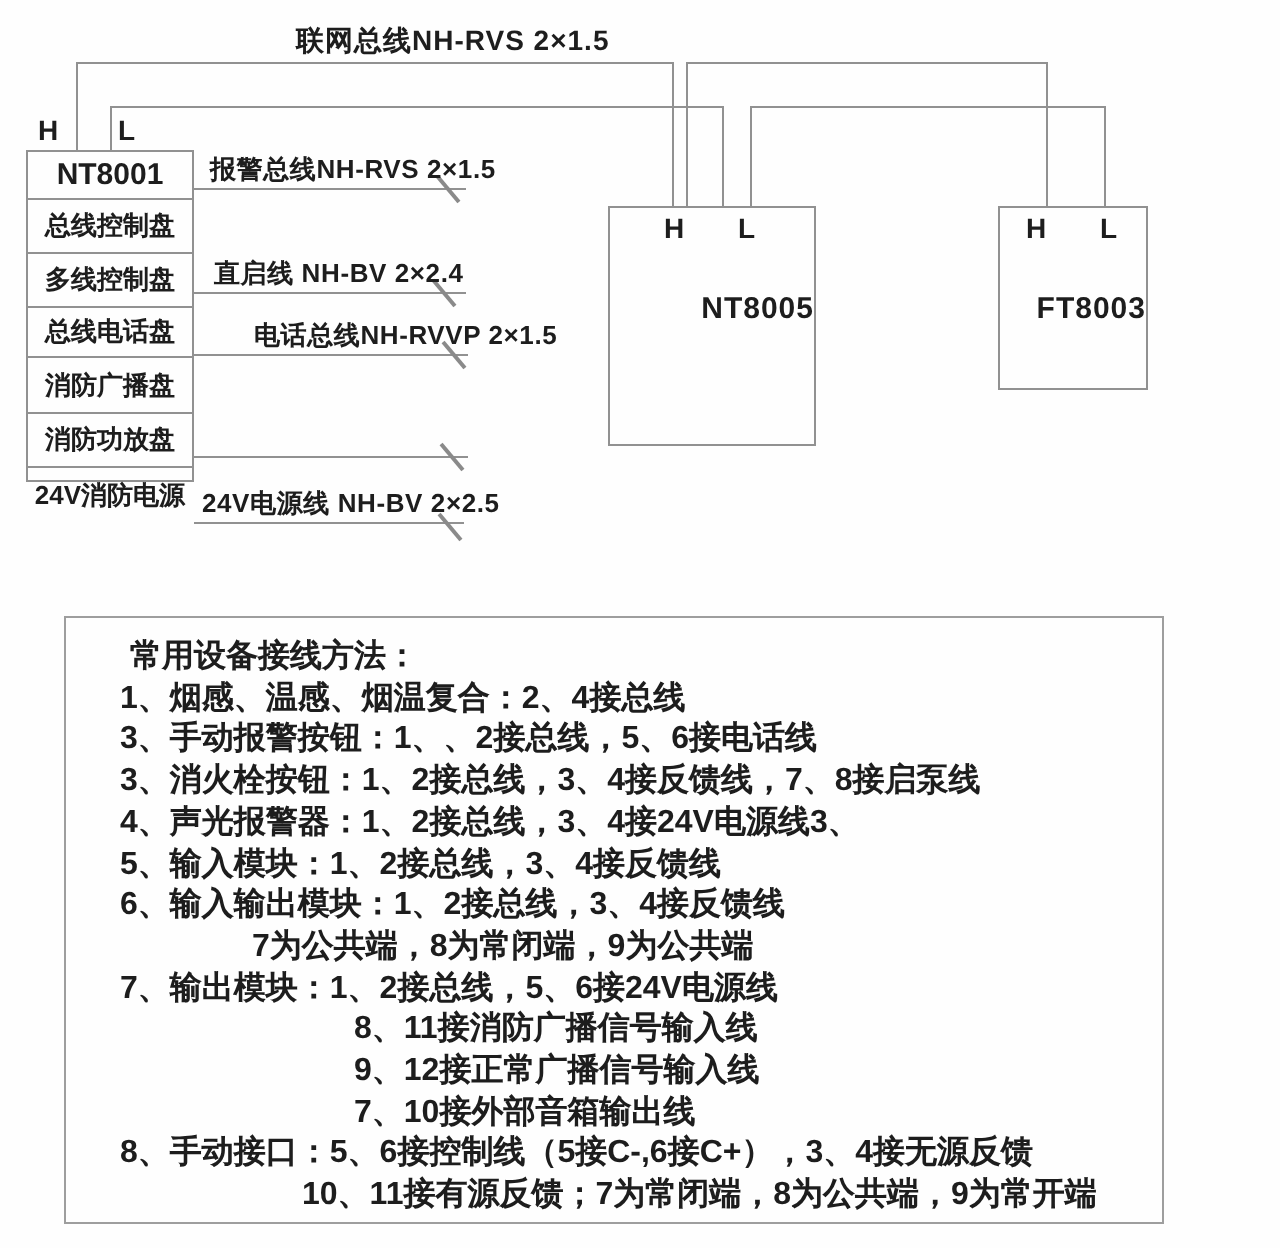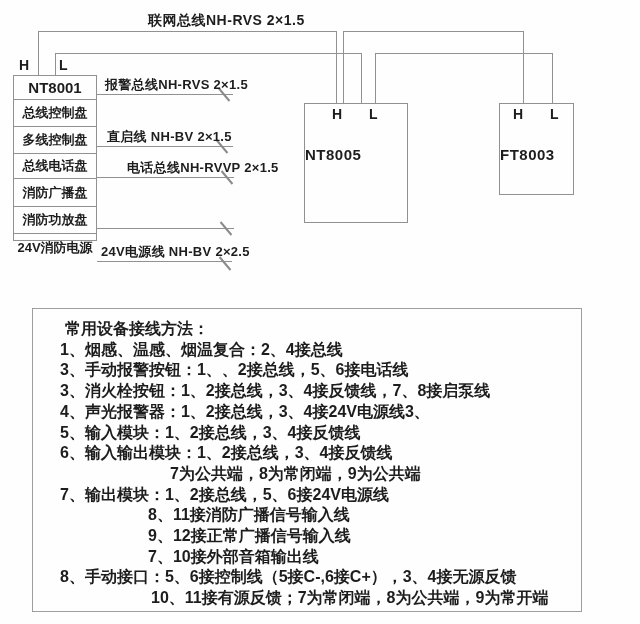--- a/index.html
+++ b/index.html
@@ -26,21 +26,21 @@
     white-space:nowrap; line-height:1.1;
   }
   .cable-lbl{font-size:13px; letter-spacing:0.3px;}
   .bus-lbl{font-size:14px; letter-spacing:0.5px;}
   .term-lbl{font-size:14px;}
   .unit-box{
     position:absolute; border:1px solid var(--line); background:var(--bg);
     box-sizing:border-box;
   }
   .unit-name{
-    position:absolute; width:100%; text-align:left;
+    position:absolute; width:100%; text-align:right;
     font-weight:bold; font-size:15px; letter-spacing:0.5px;
   }
   .left-col{
     position:absolute; left:13px; top:75px; width:84px; height:166px;
     border:1px solid var(--line); box-sizing:border-box; background:var(--bg);
   }
   .left-row{
     display:flex; align-items:center; justify-content:center;
     font-weight:bold; font-size:13px; letter-spacing:0;
     border-bottom:1px solid var(--line); box-sizing:border-box;
@@ -51,22 +51,22 @@
   .notes-panel{
     position:absolute; left:32px; top:308px; width:550px; height:304px;
     border:1px solid var(--panel-border); box-sizing:border-box;
     background:var(--bg); padding:10px 0 0 27px; overflow:hidden;
   }
   .n-line{
     font-weight:bold; font-size:16px; line-height:20.7px;
     white-space:nowrap; color:var(--text);
   }
   .n-title{margin-left:5px;}
-  .n-ind-a{margin-left:110px;}
-  .n-ind-b{margin-left:88px;}
+  .n-ind-a{margin-left:66px;}
+  .n-ind-b{margin-left:117px;}
   .n-ind-c{margin-left:91px;}
 </style>
 </head>
 <body>
 
 <div class="stage">
 
   <div class="lbl bus-lbl" style="left:148px; top:13px;">联网总线NH-RVS 2×1.5</div>
 
   <div class="line h-line" style="left:38px;  top:31px; width:299px;"></div>
@@ -96,21 +96,21 @@
     <div class="left-row" style="height:27px;">消防功放盘</div>
     <div class="left-row last" style="height:27px;">24V消防电源</div>
   </div>
 
   <div class="line h-line" style="left:97px; top:94px;  width:136px;"></div>
   <div class="tick" style="left:223px; top:86px;"></div>
   <div class="lbl cable-lbl" style="left:105px; top:78px;">报警总线NH-RVS 2×1.5</div>
 
   <div class="line h-line" style="left:97px; top:146px; width:136px;"></div>
   <div class="tick" style="left:221px; top:138px;"></div>
-  <div class="lbl cable-lbl" style="left:107px; top:130px;">直启线 NH-BV 2×1.5</div>
+  <div class="lbl cable-lbl" style="left:107px; top:130px;">直启线 NH-BV 2×2.4</div>
 
   <div class="line h-line" style="left:97px; top:177px; width:137px;"></div>
   <div class="tick" style="left:226px; top:169px;"></div>
   <div class="lbl cable-lbl" style="left:105px; top:161px;margin-left:22px;">电话总线NH-RVVP 2×1.5</div>
 
   <div class="line h-line" style="left:97px; top:228px; width:137px;"></div>
   <div class="tick" style="left:225px; top:220px;"></div>
 
   <div class="line h-line" style="left:97px; top:261px; width:135px;"></div>
   <div class="tick" style="left:224px; top:255px;"></div>

